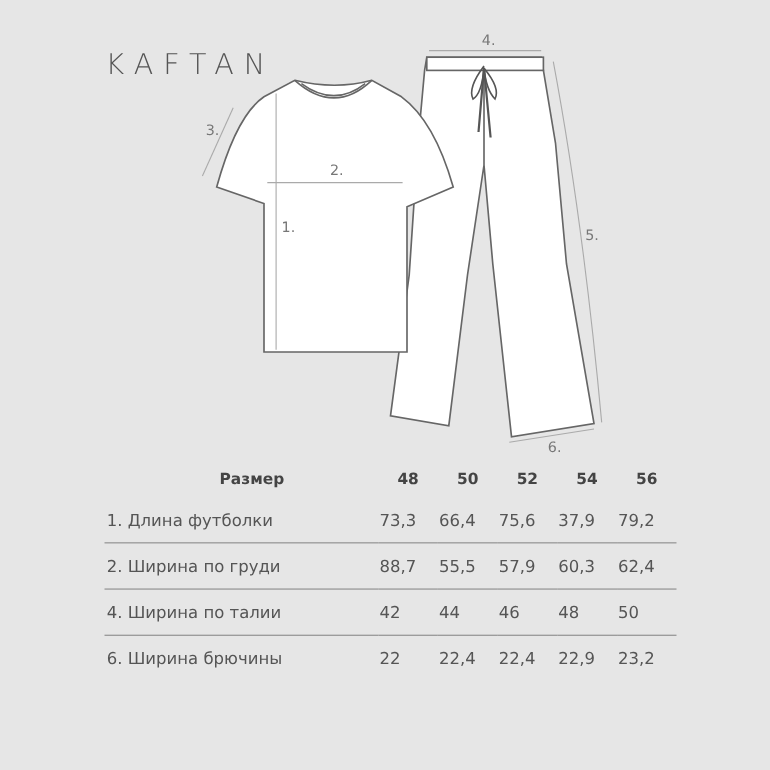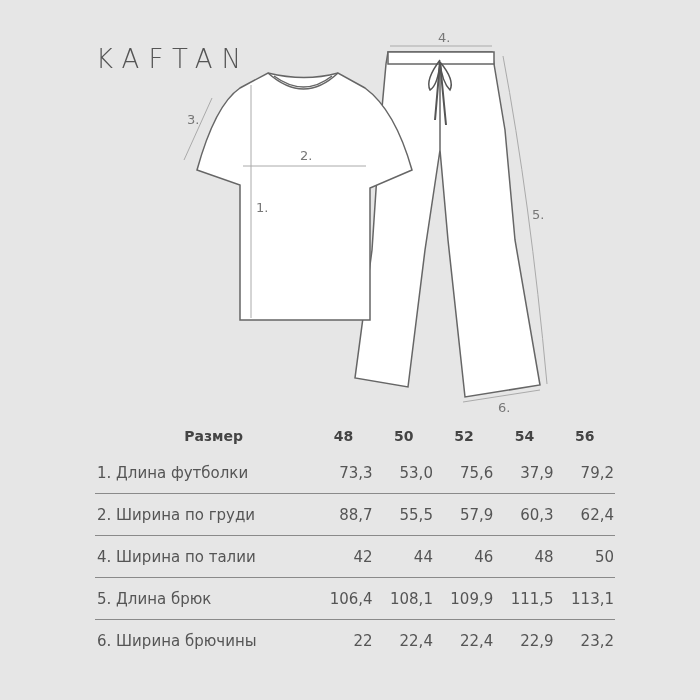--- a/index.html
+++ b/index.html
@@ -3,21 +3,21 @@
 <meta charset="utf-8">
 <style>
   html, body { margin:0; padding:0; }
   body { width:700px; height:700px; background:#e6e6e6; position:relative; overflow:hidden; font-family:"DejaVu Sans", sans-serif; color:#555; }
   .brand { position:absolute; left:96px; top:44px; font-size:26px; letter-spacing:9px; color:#555; font-weight:300; font-family:"DejaVu Sans", sans-serif;text-align:right; }
   svg.drawing { position:absolute; left:0; top:0; }
   .lbl { position:absolute; font-size:13px; color:#777; }
   table.sizes { position:absolute; left:95px; top:420px; width:520px; border-collapse:collapse; }
   table.sizes th { font-weight:bold; font-size:14px; color:#444; text-align:center; height:30px; }
   table.sizes th.first { text-align:center; padding-left:20px; }
-  table.sizes td { font-size:15px; color:#555; text-align:right; height:39px; }
+  table.sizes td { font-size:15px; color:#555; text-align:left; height:39px; }
   table.sizes td.name { text-align:left; padding-left:2px; white-space:nowrap; }
   table.sizes tr.row td { border-top:1.5px solid #8a8a8a;margin-left:48px; }
   table.sizes tr.row.first-row td { border-top:none; }
 </style>
 </head>
 <body>
 
 <div class="brand">KAFTAN</div>
 
 <svg class="drawing" width="700" height="410" viewBox="0 0 700 410">
@@ -61,21 +61,21 @@
       <th>50</th>
       <th>52</th>
       <th>54</th>
       <th>56</th>
     </tr>
   </thead>
   <tbody>
     <tr class="row first-row">
       <td class="name">1.  Длина футболки</td>
       <td>73,3</td>
-      <td>53,0</td>
+      <td>66,4</td>
       <td>75,6</td>
       <td>37,9</td>
       <td>79,2</td>
     </tr>
     <tr class="row">
       <td class="name">2. Ширина по груди</td>
       <td>88,7</td>
       <td>55,5</td>
       <td>57,9</td>
       <td>60,3</td>
@@ -83,28 +83,20 @@
     </tr>
     <tr class="row">
       <td class="name">4. Ширина по талии</td>
       <td>42</td>
       <td>44</td>
       <td>46</td>
       <td>48</td>
       <td>50</td>
     </tr>
     <tr class="row">
-      <td class="name">5. Длина брюк</td>
-      <td>106,4</td>
-      <td>108,1</td>
-      <td>109,9</td>
-      <td>111,5</td>
-      <td>113,1</td>
-    </tr>
-    <tr class="row">
       <td class="name">6. Ширина брючины</td>
       <td>22</td>
       <td>22,4</td>
       <td>22,4</td>
       <td>22,9</td>
       <td>23,2</td>
     </tr>
   </tbody>
 </table>
 

